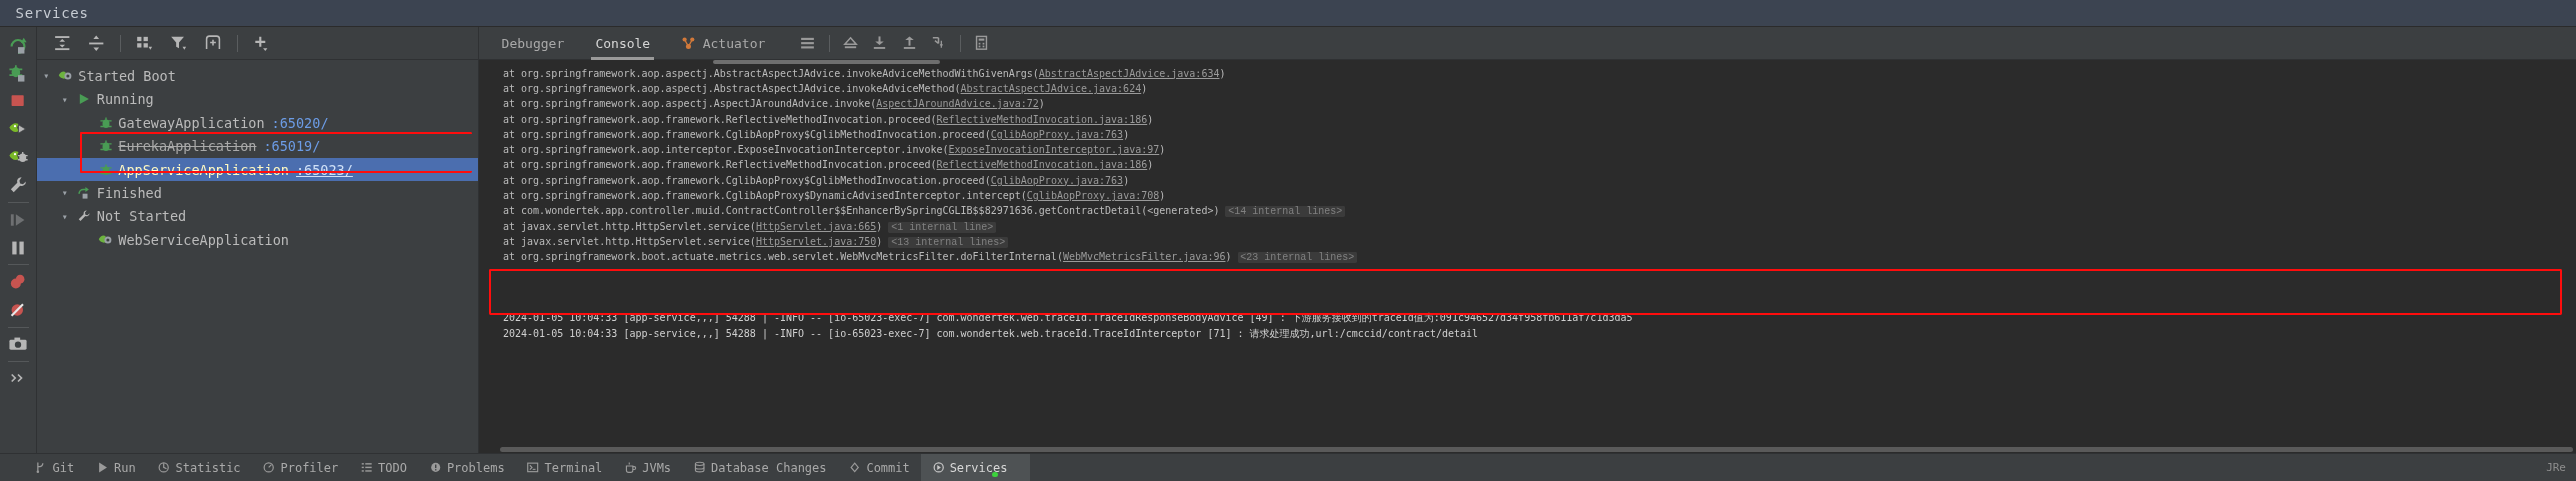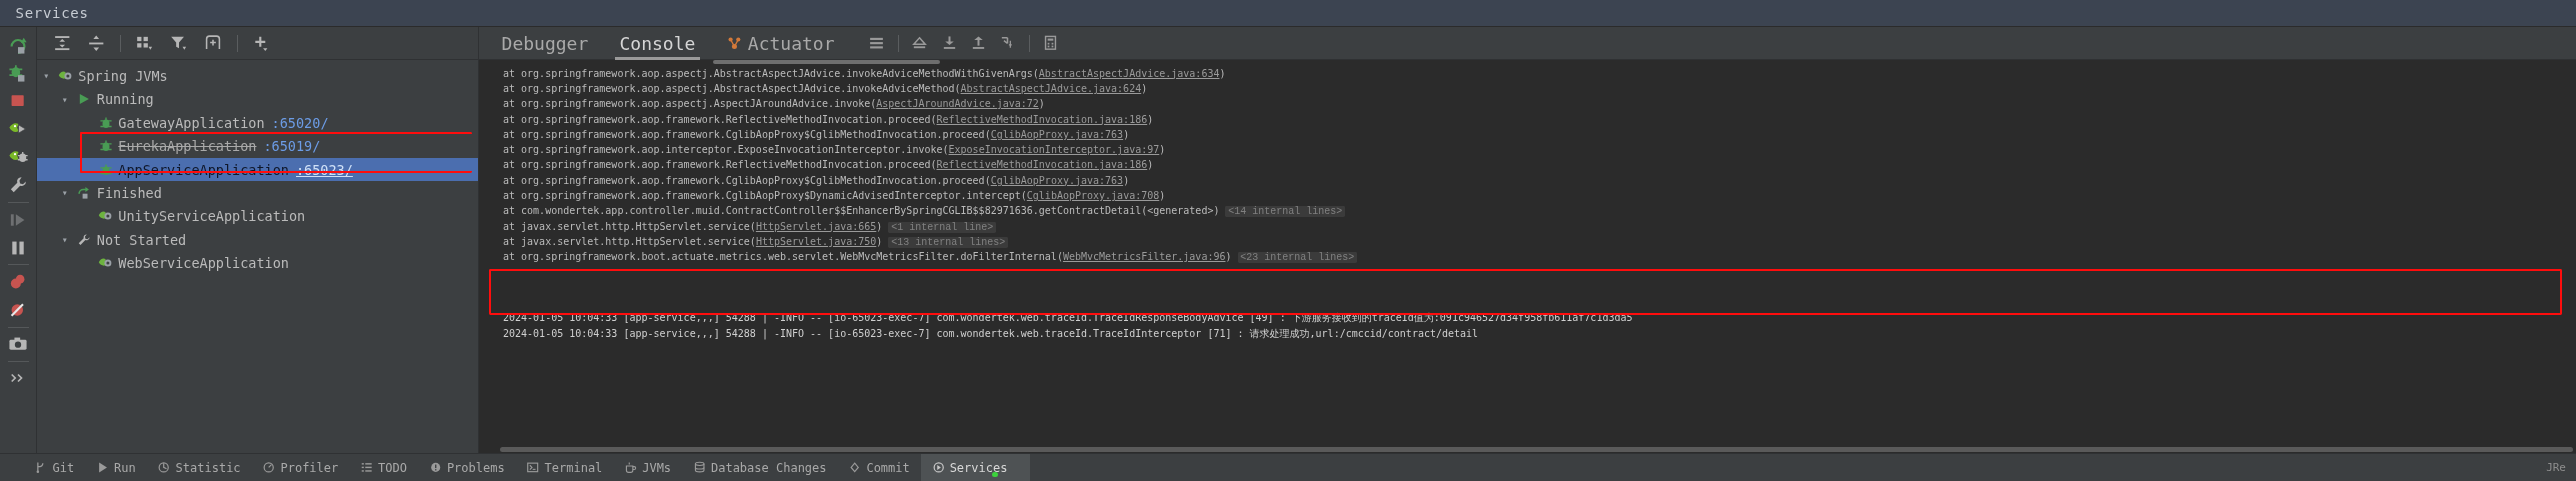--- a/index.html
+++ b/index.html
@@ -44,32 +44,32 @@
   .tree{flex:1;position:relative;overflow:hidden;padding-top:4.3px;background:#3c3f41;}
   .trow{height:23.4px;display:flex;align-items:center;white-space:nowrap;font-size:13.5px;color:#a9b7c6;}
   .trow.sel{background:#4b6eaf;}
   .chev{width:18.5px;display:flex;align-items:center;justify-content:center;color:#9aa0a6;font-size:10px;}
   .chev.empty{visibility:hidden;}
   .ticon{width:20px;display:flex;align-items:center;justify-content:center;margin-right:2.8px;}
   .tlabel{color:#bbbbbb;}
   .tlabel.strike{text-decoration:line-through;color:#a9a9a9;}
   .port{color:#6c9ce6;margin-left:7px;}
   .sel .port{color:#cfe0f7;text-decoration:underline;}
-  .sel .tlabel{color:#0f172a;}
+  .sel .tlabel{color:#fef9c3;}
   .ind1{padding-left:18.5px;}
   .ind2{padding-left:40px;}
 
   
   .console{flex:1;display:flex;flex-direction:column;min-width:0;background:#3c3f41;}
   .tabbar{
     height:33px;min-height:33px;display:flex;align-items:center;border-bottom:0.7px solid #2f3133;
     padding-left:7px;box-sizing:border-box;
   }
   .tab{
-    height:33px;display:flex;align-items:center;gap:5.7px;padding:0 15.6px;font-size:18px;color:#a9a9a9;
+    height:33px;display:flex;align-items:center;gap:5.7px;padding:0 15.6px;font-size:13px;color:#a9a9a9;
     position:relative;box-sizing:border-box;
   }
   .tab.active{color:#d6d6d6;text-align:center;}
   .tab.active:after{content:"";position:absolute;left:11.4px;right:11.4px;bottom:0;height:2.1px;background:#9a9a9a;}
   .tabicons{display:flex;align-items:center;gap:1.4px;margin-left:12.8px;}
   .tibtn{width:28px;height:25.6px;display:flex;align-items:center;justify-content:center;}
 
   .logarea{
     flex:1;position:relative;background:#2b2b2b;overflow:hidden;
     font-family:"DejaVu Sans Mono","Liberation Mono",monospace;
@@ -249,21 +249,21 @@
 
         <div class="trow">
           <span class="chev">▾</span>
           <span class="ticon">
             <svg width="15.6" height="14" viewBox="0 0 22 20">
               <path d="M1 9c2-5 7-7 10-4l-1.5 4L11 13c-3 2-8 0-10-4z" fill="#6db33f"></path>
               <circle cx="14" cy="10" r="5" fill="#9aa0a6"></circle>
               <circle cx="14" cy="10" r="2.2" fill="#3c3f41"></circle>
             </svg>
           </span>
-          <span class="tlabel">Spring JVMs</span>
+          <span class="tlabel">Started Boot</span>
         </div>
 
         <div class="trow ind1">
           <span class="chev">▾</span>
           <span class="ticon">
             <svg width="14" height="14" viewBox="0 0 20 20">
                 <path d="M4 3l13 7-13 7z" fill="#499c54"></path>
               </svg>
           </span>
           <span class="tlabel">Running</span>
@@ -310,31 +310,20 @@
           <span class="ticon">
             <svg width="14" height="14" viewBox="0 0 20 20">
               <path d="M3 11a6 6 0 0 1 6-6h5" fill="none" stroke="#499c54" stroke-width="2.4"></path>
               <path d="M12 1.5l5 3.5-5 3.5z" fill="#499c54"></path>
               <rect x="8" y="11" width="7" height="7" fill="#9aa0a6"></rect>
             </svg>
           </span>
           <span class="tlabel">Finished</span>
         </div>
 
-        <div class="trow ind2">
-          <span class="chev empty">▾</span>
-          <span class="ticon">
-            <svg width="15.6" height="14" viewBox="0 0 22 20">
-              <path d="M1 9c2-5 7-7 10-4l-1.5 4L11 13c-3 2-8 0-10-4z" fill="#6db33f"></path>
-              <circle cx="14" cy="10" r="5" fill="#9aa0a6"></circle>
-              <circle cx="14" cy="10" r="2.2" fill="#3c3f41"></circle>
-            </svg>
-          </span>
-          <span class="tlabel">UnityServiceApplication</span>
-        </div>
 
         <div class="trow ind1">
           <span class="chev">▾</span>
           <span class="ticon">
             <svg width="14" height="14" viewBox="0 0 20 20">
               <path d="M14 2a4.5 4.5 0 0 0-4.5 5.6L2.5 14.5 5 17l6.9-7A4.5 4.5 0 0 0 18 6l-3 3-3-0.7L11.4 5z" fill="#b6b6b6"></path>
             </svg>
           </span>
           <span class="tlabel">Not Started</span>
         </div>

